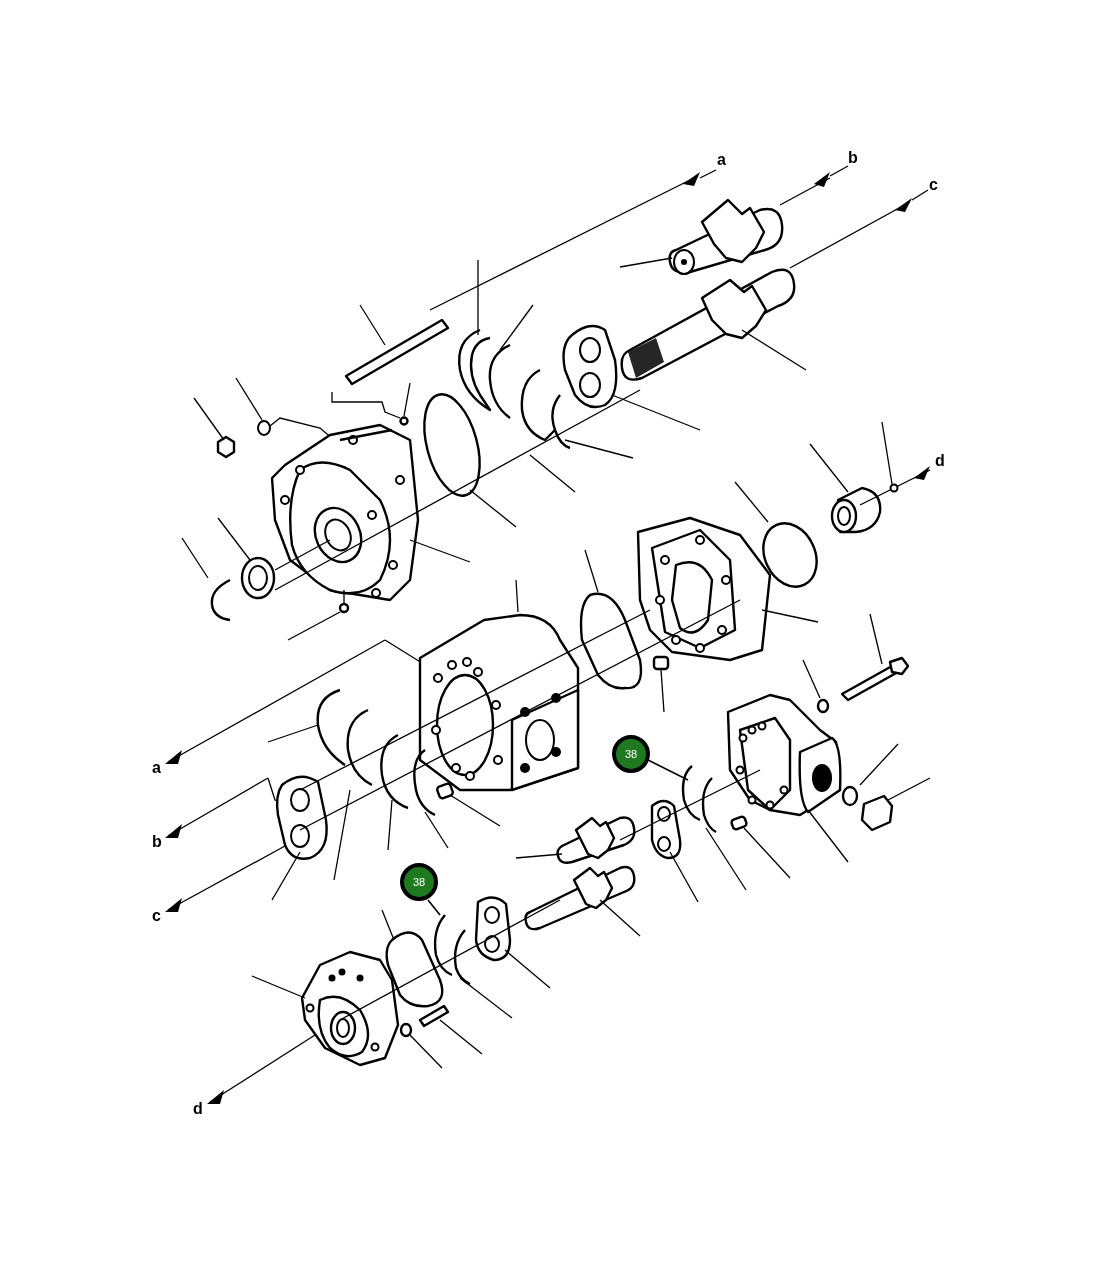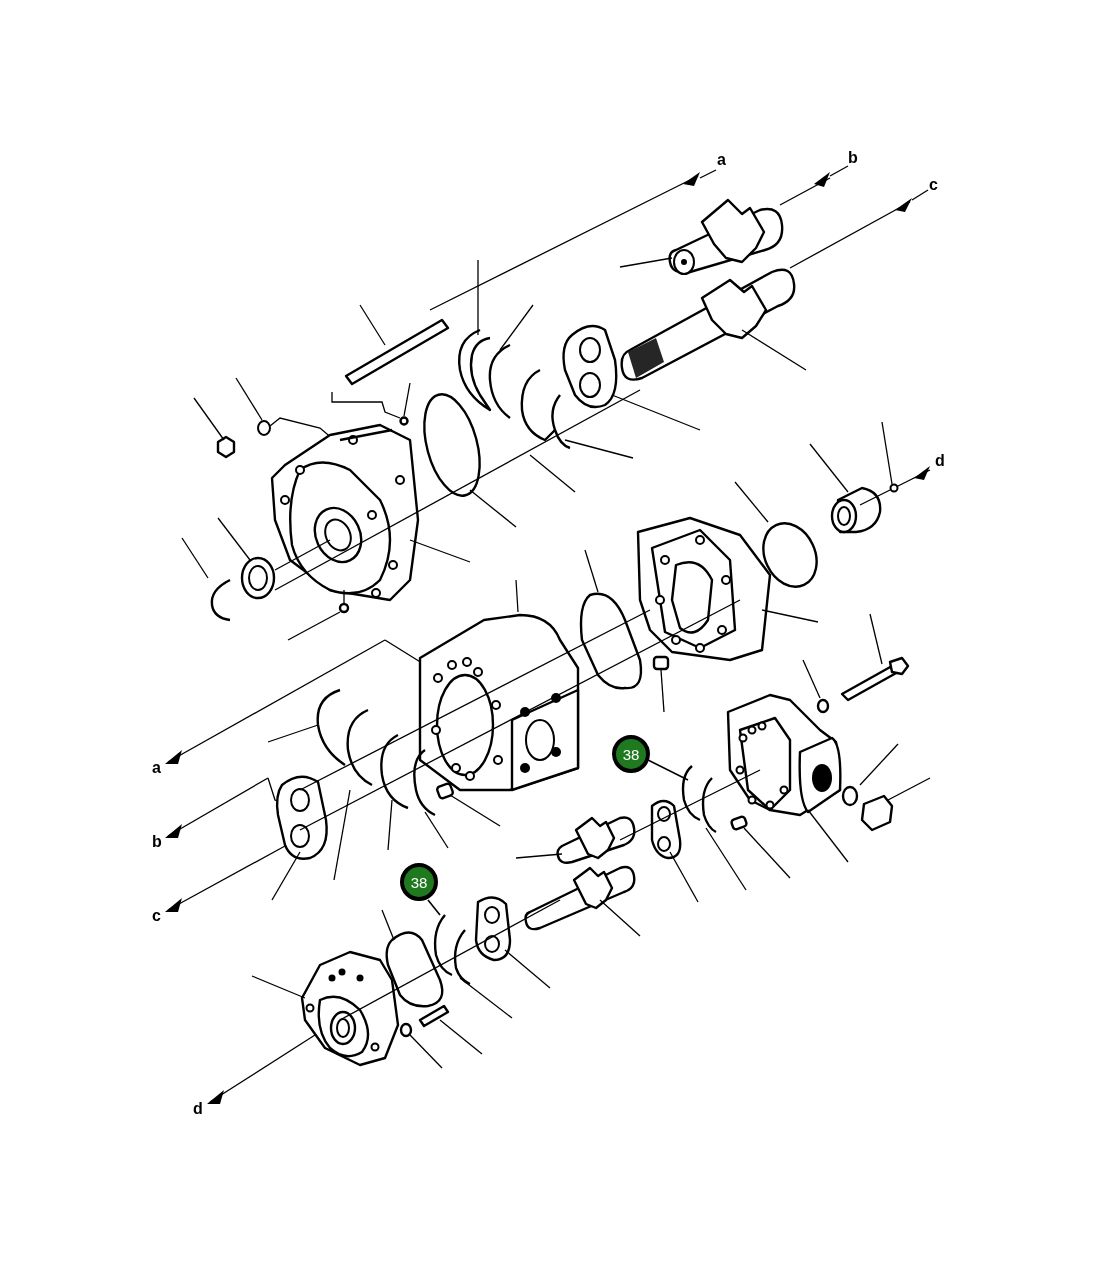--- a/index.html
+++ b/index.html
@@ -9,21 +9,21 @@
   .ln { stroke: #000; stroke-width: 1.6; fill: none; }
   .lt { stroke: #000; stroke-width: 1.3; fill: none; }
   .bd { stroke: #000; stroke-width: 2.4; fill: #fff; stroke-linejoin: round; }
   .bdn { stroke: #000; stroke-width: 2.4; fill: none; stroke-linejoin: round; }
   .hole { stroke: #000; stroke-width: 2; fill: #fff; }
   .blk { fill: #000; }
   .ref-label { position: absolute; font-weight: bold; font-size: 16px; color: #000;
                line-height: 1; }
   .hotspot { position: absolute; width: 38px; height: 38px; border-radius: 50%;
              background: #1f7a1f; border: 4px solid #000; box-sizing: border-box;
-             color: #ffffff; font-size: 15px; display: flex; align-items: center;
+             color: #ffffff; font-size: 11px; display: flex; align-items: center;
              justify-content: center; cursor: pointer; }
 </style>
 </head>
 <body>
 
 <svg id="diagram" viewBox="0 0 1096 1265" xmlns="http://www.w3.org/2000/svg">
 
   <g>
     <line class="lt" x1="430" y1="310" x2="698" y2="176"></line>
     <polygon class="blk" points="683,184 700,172 694,186"></polygon>

